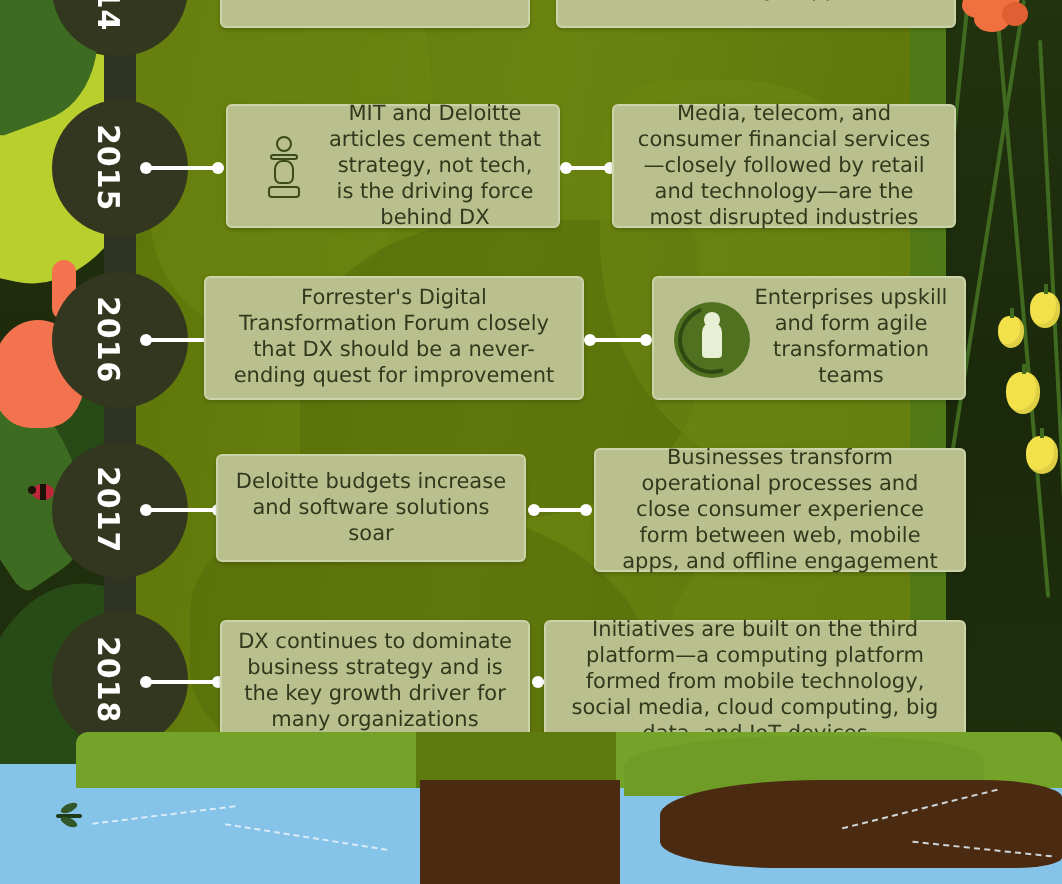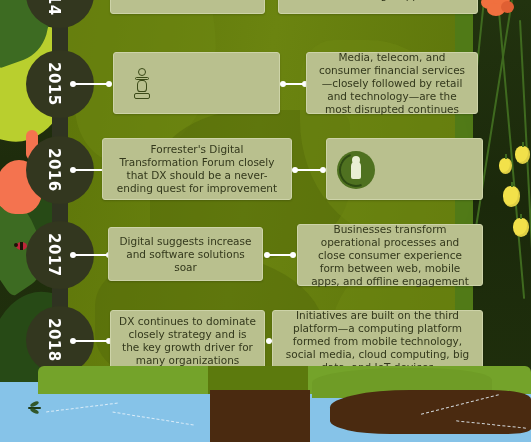--- a/index.html
+++ b/index.html
@@ -173,28 +173,29 @@
 
   <div class="card with-icon" style="left:113px;top:52px;width:167px;height:62px;">
     <div class="ic">
       <div class="pawn">
         <div class="head"></div>
           <div class="collar"></div>
           <div class="body"></div>
           <div class="base"></div>
       </div>
     </div>
+    <p>MIT and Deloitte articles cement that strategy, not tech, is the driving force behind DX</p>
   </div>
 
   <div class="conn" style="left:282px;top:83px;width:24px;"></div>
   <div class="dot" style="left:280px;top:81px;"></div>
   <div class="dot" style="left:302px;top:81px;"></div>
 
   <div class="card" style="left:306px;top:52px;width:172px;height:62px;">
-    <p>Media, telecom, and consumer financial services—closely followed by retail and technology—are the most disrupted continues</p>
+    <p>Media, telecom, and consumer financial services—closely followed by retail and technology—are the most disrupted industries</p>
   </div>
 
   <div class="conn" style="left:72px;top:169px;width:38px;"></div>
   <div class="dot" style="left:70px;top:167px;"></div>
   <div class="dot" style="left:106px;top:167px;"></div>
 
   <div class="card" style="left:102px;top:138px;width:190px;height:62px;">
     <p>Forrester's Digital Transformation Forum closely that DX should be a never-ending quest for improvement</p>
   </div>
 
@@ -203,49 +204,50 @@
   <div class="dot" style="left:320px;top:167px;"></div>
 
   <div class="card with-icon" style="left:326px;top:138px;width:157px;height:62px;">
     <div class="ic">
       <div class="agile">
         <div class="head"></div>
         <div class="person"></div>
         <div class="arcarrow" style="left:2px;top:2px;width:30px;height:30px;transform:rotate(25deg);"></div>
       </div>
     </div>
+    <p>Enterprises upskill and form agile transformation teams</p>
   </div>
 
   <div class="conn" style="left:72px;top:254px;width:38px;"></div>
   <div class="dot" style="left:70px;top:252px;"></div>
   <div class="dot" style="left:106px;top:252px;"></div>
 
   <div class="card" style="left:108px;top:227px;width:155px;height:54px;flex-direction:column;justify-content:center;">
     <svg class="growth" viewBox="0 0 120 26" preserveAspectRatio="xMidYMid meet" style="position:relative;width:112px;height:22px;margin-bottom:1px;">
       <path d="M22 21 L40 13 L52 17 L68 6 L84 13 L104 3" fill="none" stroke="#3b4a18" stroke-width="2"></path>
       <path d="M96 2 L106 2 L106 11" fill="none" stroke="#3b4a18" stroke-width="2"></path>
       <text x="62" y="9" font-size="12" font-family="DejaVu Sans, sans-serif" font-weight="bold" fill="#3b4a18" text-anchor="middle">$</text>
     </svg>
-    <p>Digital suggests increase and software solutions soar</p>
+    <p>Deloitte budgets increase and software solutions soar</p>
   </div>
 
   <div class="conn" style="left:266px;top:254px;width:28px;"></div>
   <div class="dot" style="left:264px;top:252px;"></div>
   <div class="dot" style="left:290px;top:252px;"></div>
 
   <div class="card" style="left:297px;top:224px;width:186px;height:62px;">
     <p>Businesses transform operational processes and close consumer experience form between web, mobile apps, and offline engagement</p>
   </div>
 
   <div class="conn" style="left:72px;top:340px;width:38px;"></div>
   <div class="dot" style="left:70px;top:338px;"></div>
   <div class="dot" style="left:106px;top:338px;"></div>
 
   <div class="card" style="left:110px;top:310px;width:155px;height:62px;">
-    <p>DX continues to dominate closely strategy and is the key growth driver for many organizations</p>
+    <p>DX continues to dominate business strategy and is the key growth driver for many organizations</p>
   </div>
 
   <div class="conn" style="left:268px;top:340px;width:22px;"></div>
   <div class="dot" style="left:266px;top:338px;"></div>
   <div class="dot" style="left:286px;top:338px;"></div>
 
   <div class="card" style="left:272px;top:310px;width:211px;height:62px;">
     <p>Initiatives are built on the third platform—a computing platform formed from mobile technology, social media, cloud computing, big data, and IoT devices</p>
   </div>
 

